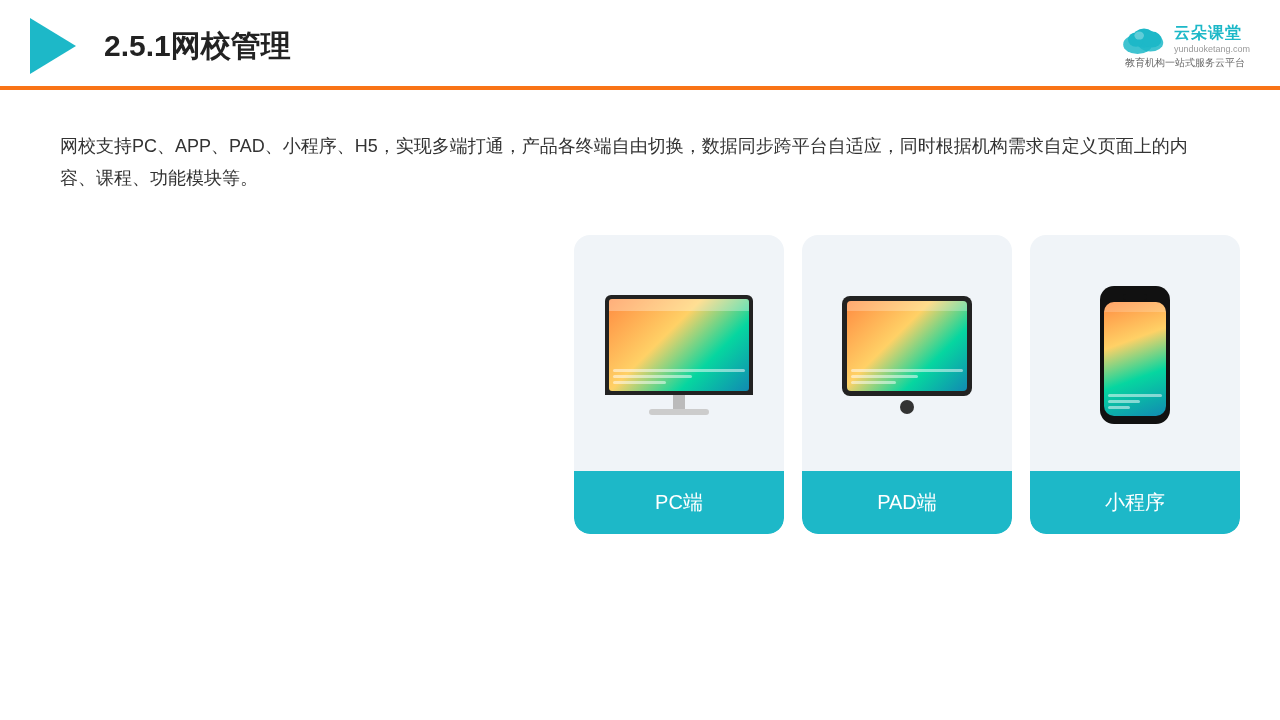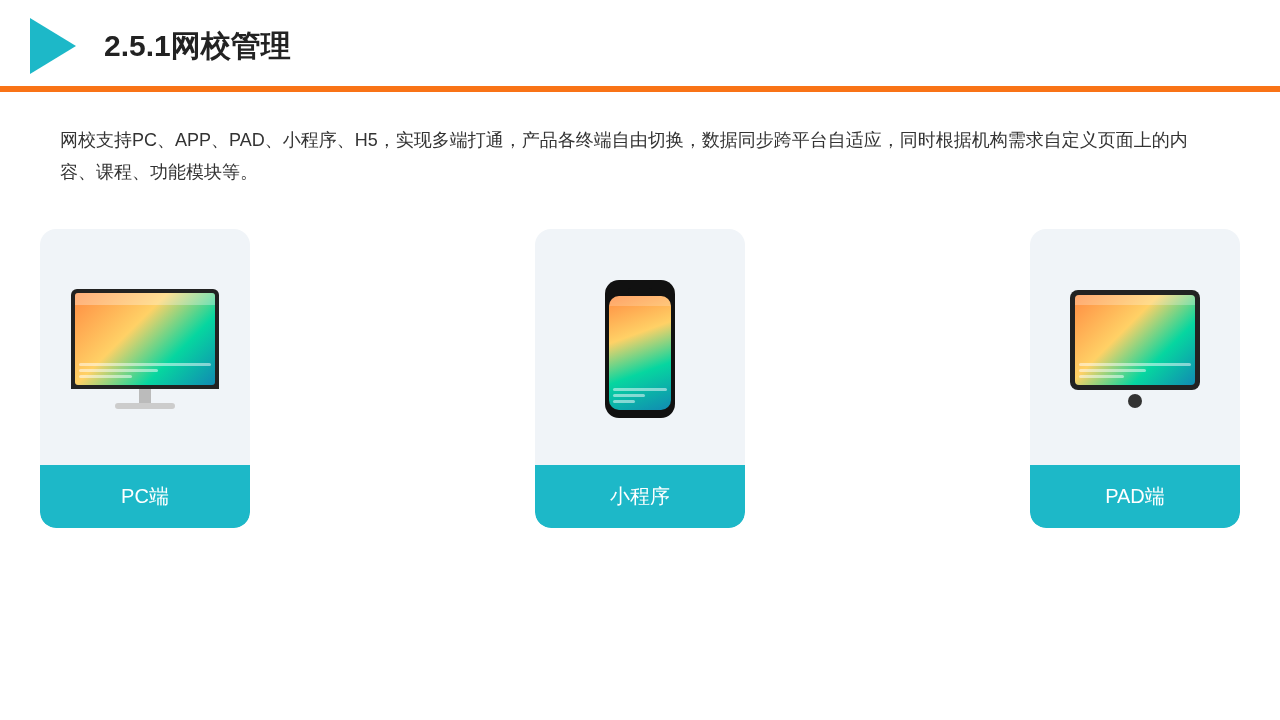--- a/index.html
+++ b/index.html
@@ -11,21 +11,21 @@
       overflow: hidden;
       position: relative;
     }
 
     
     .header {
       display: flex;
       align-items: center;
       justify-content: space-between;
       padding: 18px 30px 12px 30px;
-      border-bottom: 6px solid #f97316;
+      border-bottom: 4px solid #f97316;
     }
     .header-left {
       display: flex;
       align-items: center;
       gap: 18px;
     }
     .play-icon {
       width: 0;
       height: 0;
       border-top: 28px solid transparent;
@@ -64,30 +64,31 @@
       margin-top: 2px;
       text-align: center;
     }
     .brand-url {
       font-size: 9px;
       color: #999;
     }
 
     
     .description {
-      padding: 32px 60px 20px 60px;
+      padding: 40px 60px 20px 60px;
       font-size: 18px;
       color: #333;
       line-height: 1.8;
     }
 
     
     .cards-container {
       display: flex;
-      justify-content: space-between;
+      justify-content: flex-end;
+      gap: 18px;
       padding: 20px 40px 0 40px;
     }
 
     .card {
       background: #f0f4f8;
       border-radius: 16px;
       width: 210px;
       display: flex;
       flex-direction: column;
       align-items: center;
@@ -255,20 +256,38 @@
     .screen-line.shorter { width: 40%; }
 
   </style>
 </head>
 <body>
 
 <div class="header">
   <div class="header-left">
     <div class="play-icon"></div>
     <h1 class="page-title">2.5.1网校管理</h1>
+  </div>
+  <div class="brand-logo">
+    <div class="brand-icon">
+      <svg class="cloud-svg" viewBox="0 0 60 40">
+        <ellipse cx="22" cy="28" rx="18" ry="12" fill="#1db8c8" opacity="0.85"></ellipse>
+        <ellipse cx="38" cy="26" rx="16" ry="11" fill="#1db8c8" opacity="0.85"></ellipse>
+        <ellipse cx="30" cy="20" rx="14" ry="12" fill="#1db8c8"></ellipse>
+        <ellipse cx="20" cy="22" rx="10" ry="9" fill="#1db8c8"></ellipse>
+        <ellipse cx="40" cy="22" rx="12" ry="10" fill="#1db8c8"></ellipse>
+
+        <ellipse cx="24" cy="17" rx="6" ry="5" fill="white" opacity="0.3"></ellipse>
+      </svg>
+      <div>
+        <div class="brand-name">云朵课堂</div>
+        <div class="brand-url">yunduoketang.com</div>
+      </div>
+    </div>
+    <div class="brand-sub">教育机构一站式服务云平台</div>
   </div>
 </div>
 
 <div class="description">
   <p>网校支持PC、APP、PAD、小程序、H5，实现多端打通，产品各终端自由切换，数据同步跨平台自适应，同时根据机构需求自定义页面上的内容、课程、功能模块等。</p>
 </div>
 
 <div class="cards-container">
 
   <div class="card">
@@ -286,48 +305,48 @@
         <div class="monitor-neck"></div>
         <div class="monitor-base"></div>
       </div>
     </div>
     <div class="card-label">PC端</div>
   </div>
 
 
   <div class="card">
     <div class="card-image-area">
+      <div class="tablet">
+        <div class="tablet-body">
+          <div class="tablet-screen">
+            <div class="screen-lines">
+              <div class="screen-line"></div>
+              <div class="screen-line short"></div>
+              <div class="screen-line shorter"></div>
+            </div>
+          </div>
+        </div>
+        <div class="tablet-home"></div>
+      </div>
+    </div>
+    <div class="card-label">PAD端</div>
+  </div>
+
+  <div class="card">
+    <div class="card-image-area">
       <div class="phone">
         <div class="phone-body">
           <div class="phone-notch"></div>
           <div class="phone-screen">
             <div class="screen-lines">
               <div class="screen-line"></div>
               <div class="screen-line short"></div>
               <div class="screen-line shorter"></div>
             </div>
           </div>
         </div>
       </div>
     </div>
     <div class="card-label">小程序</div>
   </div>
 
-  <div class="card">
-    <div class="card-image-area">
-      <div class="tablet">
-        <div class="tablet-body">
-          <div class="tablet-screen">
-            <div class="screen-lines">
-              <div class="screen-line"></div>
-              <div class="screen-line short"></div>
-              <div class="screen-line shorter"></div>
-            </div>
-          </div>
-        </div>
-        <div class="tablet-home"></div>
-      </div>
-    </div>
-    <div class="card-label">PAD端</div>
-  </div>
-
 
 </div>
 
 </body></html>

